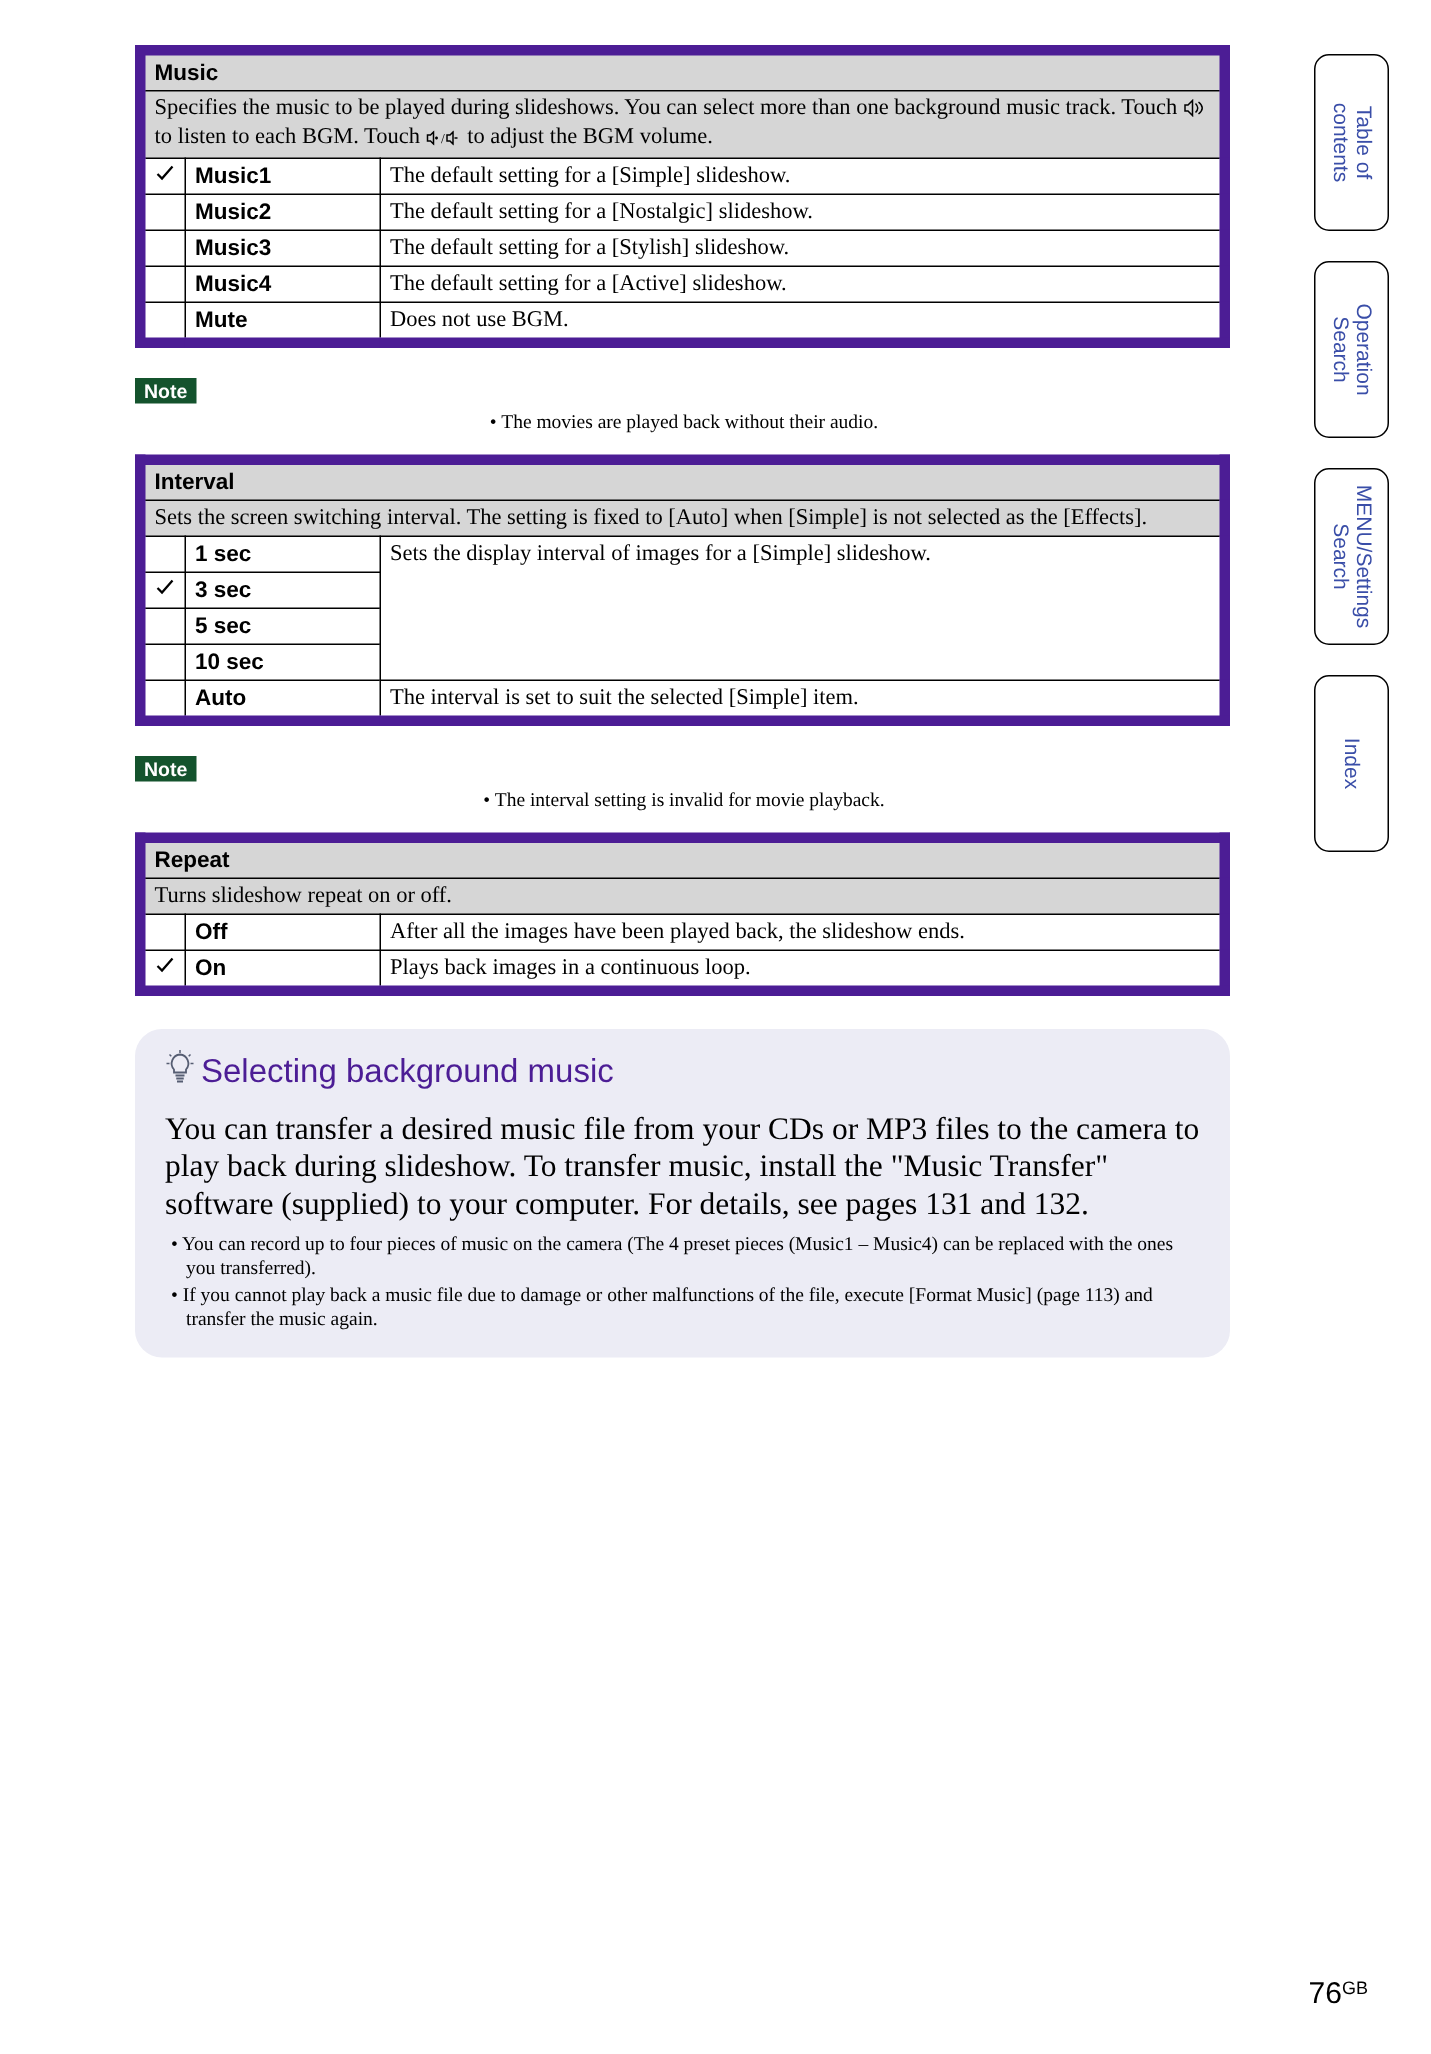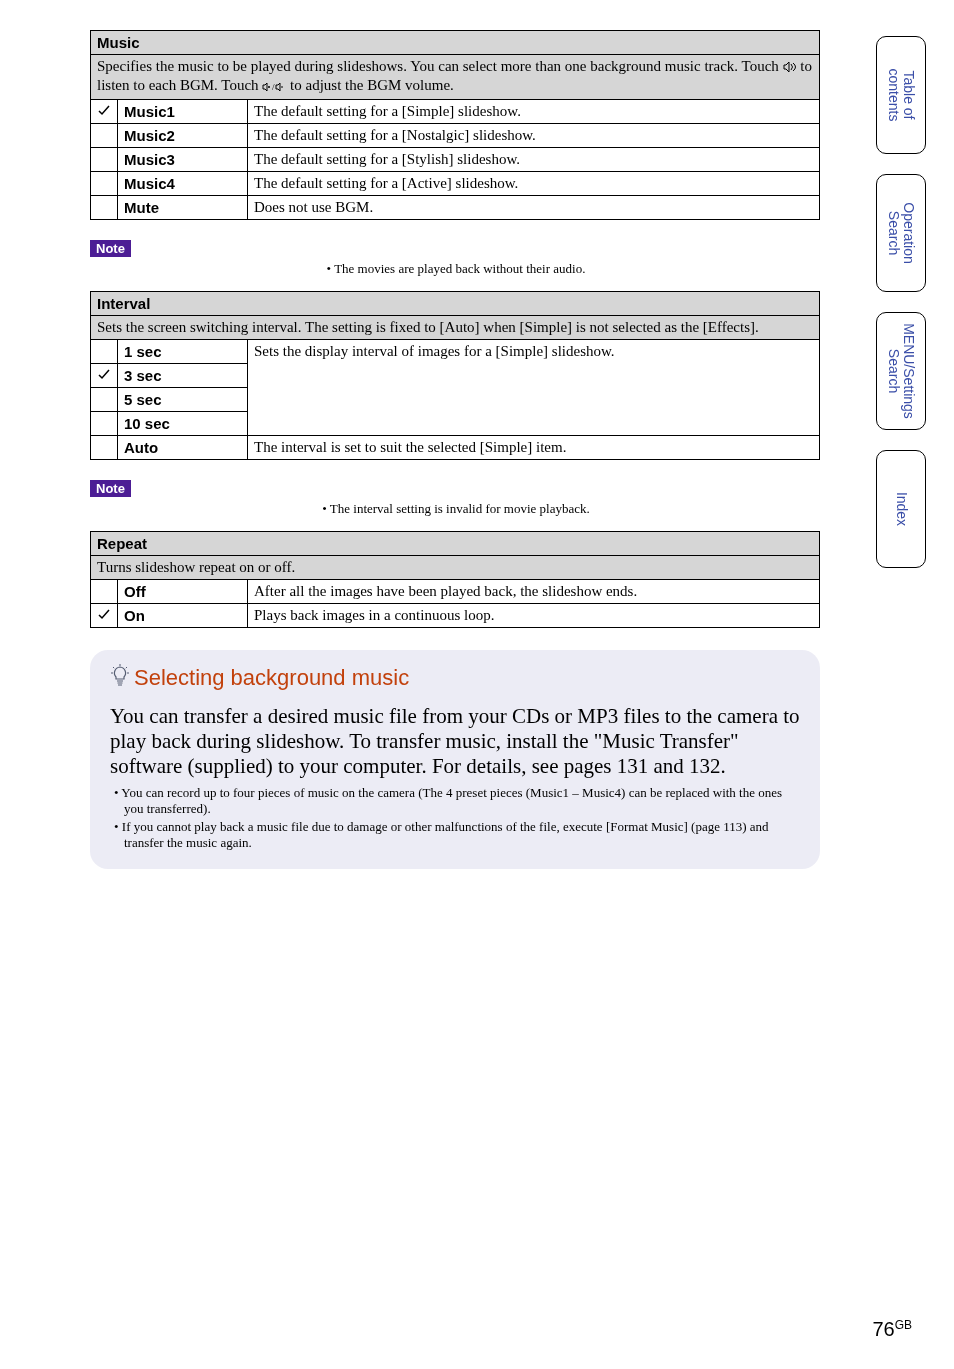--- a/index.html
+++ b/index.html
@@ -7,49 +7,49 @@
     font-family: "Times New Roman", Times, serif;
     font-size: 15px;
     color: #000;
     background: #fff;
     width: 954px;
     height: 1369px;
     position: relative;
     padding: 30px 40px 30px 90px;
   }
   .content { width: 730px; }
-  .section-table { border: 1px solid #4c1d95; border-collapse: collapse; width: 100%; margin-bottom: 14px; }
+  .section-table { border: 7px solid #4c1d95; border-collapse: collapse; width: 100%; margin-bottom: 14px; }
   .section-table td, .section-table th { border: 1px solid #000; padding: 3px 6px; vertical-align: top; font-size: 15px; }
   .hdr-row td { background: #d6d6d6; font-family: Arial, Helvetica, sans-serif; font-weight: bold; font-size: 15px; }
   .hdr-desc td { background: #d6d6d6; font-family: "Times New Roman", Times, serif; font-weight: normal; }
   .label-cell { font-family: Arial, Helvetica, sans-serif; font-weight: bold; width: 130px; }
   .check-cell { width: 24px; text-align: center; font-size: 14px; }
   .desc-cell { font-family: Liberation Serif, serif; }
   .note-badge {
     display: inline-block;
-    background: #4c1d95;
+    background: #14532d;
     color: #fff;
     font-family: Arial, Helvetica, sans-serif;
     font-weight: bold;
     font-size: 13px;
     padding: 1px 6px;
     margin-top: 6px;
     margin-bottom: 4px;
   }
   .note-bullet { font-size: 13px; margin-left: 2px; margin-bottom: 14px; text-align: center; }
   .tip-box {
     background: #ececf5;
     border-radius: 18px;
     padding: 14px 20px 16px 20px;
     margin-top: 22px;
   }
   .tip-title {
     font-family: Arial, Helvetica, sans-serif;
     font-size: 22px;
-    color: #c2410c;
+    color: #4c1d95;
     margin-bottom: 10px;
   }
   .tip-icon {
     display: inline-block;
     vertical-align: -3px;
     margin-right: 4px;
   }
   .tip-body { font-size: 21px; margin-bottom: 6px; }
   .tip-list { font-size: 13px; margin-left: 4px; }
   .tip-list li { list-style: none; text-indent: -10px; padding-left: 10px; margin-bottom: 2px; }

